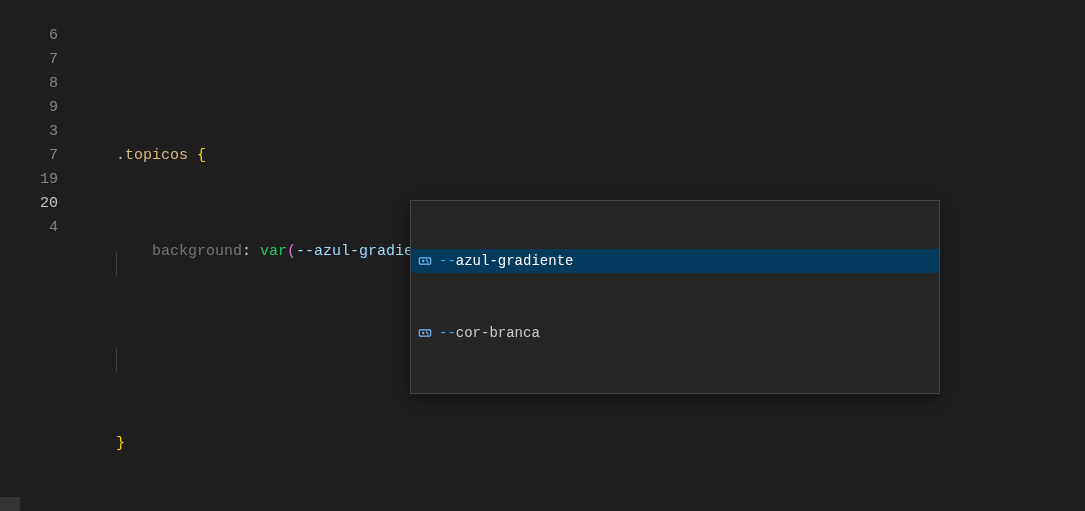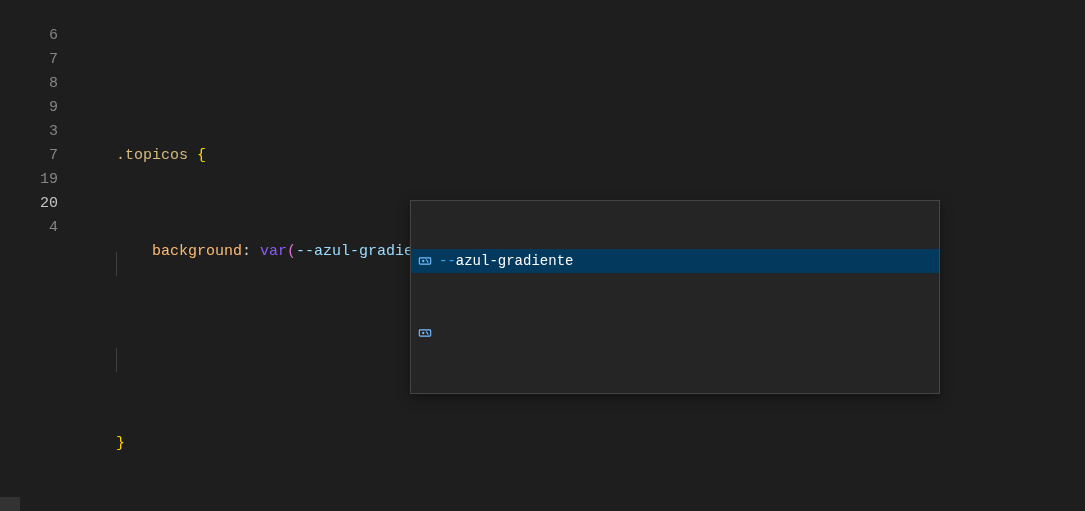--- a/index.html
+++ b/index.html
@@ -20,22 +20,22 @@
     padding-right: 22px;
     user-select: none;
     padding-top: 0;
   }
   .gutter .ln { height: 24px; }
   .gutter .ln.active { color: #c6c6c6; }
   .code { flex: 1; position: relative; white-space: pre; }
   .line { height: 24px; display: flex; align-items: center; }
   .tok-sel   { color: #d7ba7d; }
   .tok-brace { color: #ffd700; }
-  .tok-prop  { color: #fdba74; }
-  .tok-func  { color: #8b5cf6; }
+  .tok-prop  { color: #737373; }
+  .tok-func  { color: #22c55e; }
   .tok-paren { color: #da70d6; }
   .tok-var   { color: #9cdcfe; }
   .tok-punct { color: #d4d4d4; }
 
   .suggest {
     position: absolute;
     top: 200px;
     left: 330px;
     width: 530px;
     background: #252526;
@@ -135,18 +135,19 @@
         <span class="suggest-label"><span class="hl">--</span><span>azul-gradiente</span></span>
       </div>
       <div class="suggest-row">
         <span class="suggest-icon">
           <svg width="14" height="14" viewBox="0 0 16 16" fill="none" stroke="currentColor" stroke-width="1.3">
               <rect x="1.5" y="4.5" width="13" height="7" rx="1"></rect>
               <circle cx="6" cy="8" r="1.3" fill="currentColor" stroke="none"></circle>
               <path d="M9 6.5c1.5 0 1.5 3 3 3"></path>
             </svg>
         </span>
+        <span class="suggest-label"><span class="hl">--</span><span>cor-branca</span></span>
       </div>
     </div>
   </div>
 </div>
 
 <div class="activity-stub"></div>
 
 </body></html>

